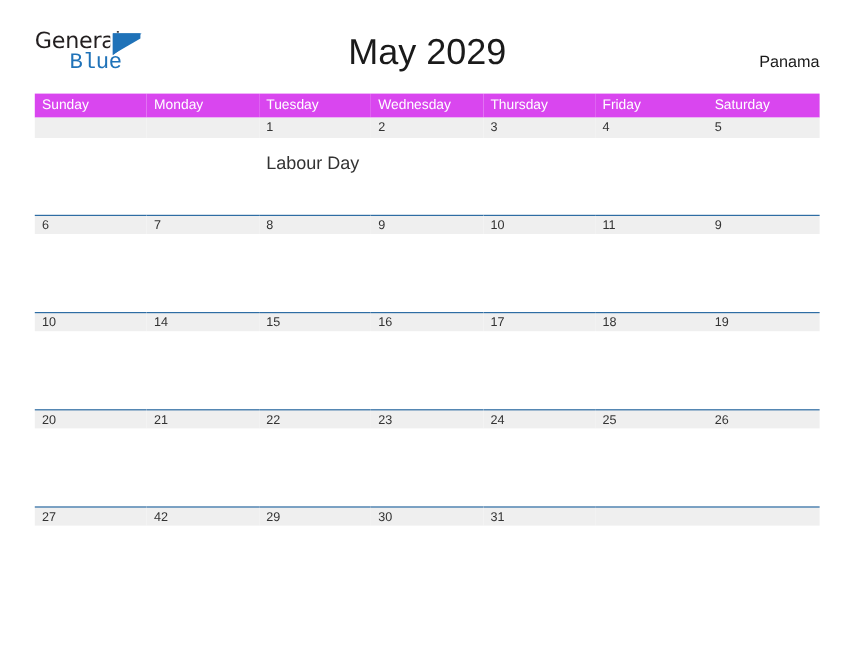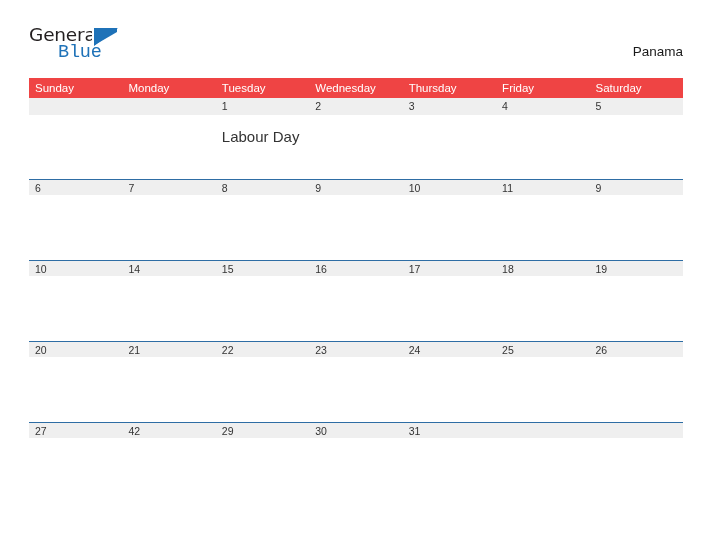--- a/index.html
+++ b/index.html
@@ -96,21 +96,21 @@
 
   table.cal {
     border-collapse: collapse;
     width: 654px;
     table-layout: fixed;
   }
 
   table.cal col { width: 93.43px; }
 
   thead th {
-    background: #ef4444;
+    background: #d946ef;
     color: #ffffff;
     font-family: "Liberation Sans", sans-serif;
     font-size: 11.5px;
     font-weight: 400;
     text-align: left;
     padding: 4px 0 4px 6px;
     height: 10px;
     border: 0;
     vertical-align: middle;
   }
@@ -168,20 +168,21 @@
           <polygon points="1,1 25,1 1,19" fill="#1f72b8"></polygon>
           <polygon points="1,1 25,1 25,5 1,19" fill="#1f72b8"></polygon>
           <rect x="0" y="0" width="2" height="20" fill="#ffffff"></rect>
           <polygon points="2,1 26,1 2,19" fill="#1f72b8"></polygon>
         </svg>
       </span>
     </div>
     <span class="logo-blue">Blue</span>
   </div>
 
+  <div class="cal-title">May 2029</div>
 
   <div class="cal-locale">Panama</div>
 </div>
 
 <div class="cal-wrap">
   <table class="cal">
     <colgroup>
       <col>
         <col>
         <col>

